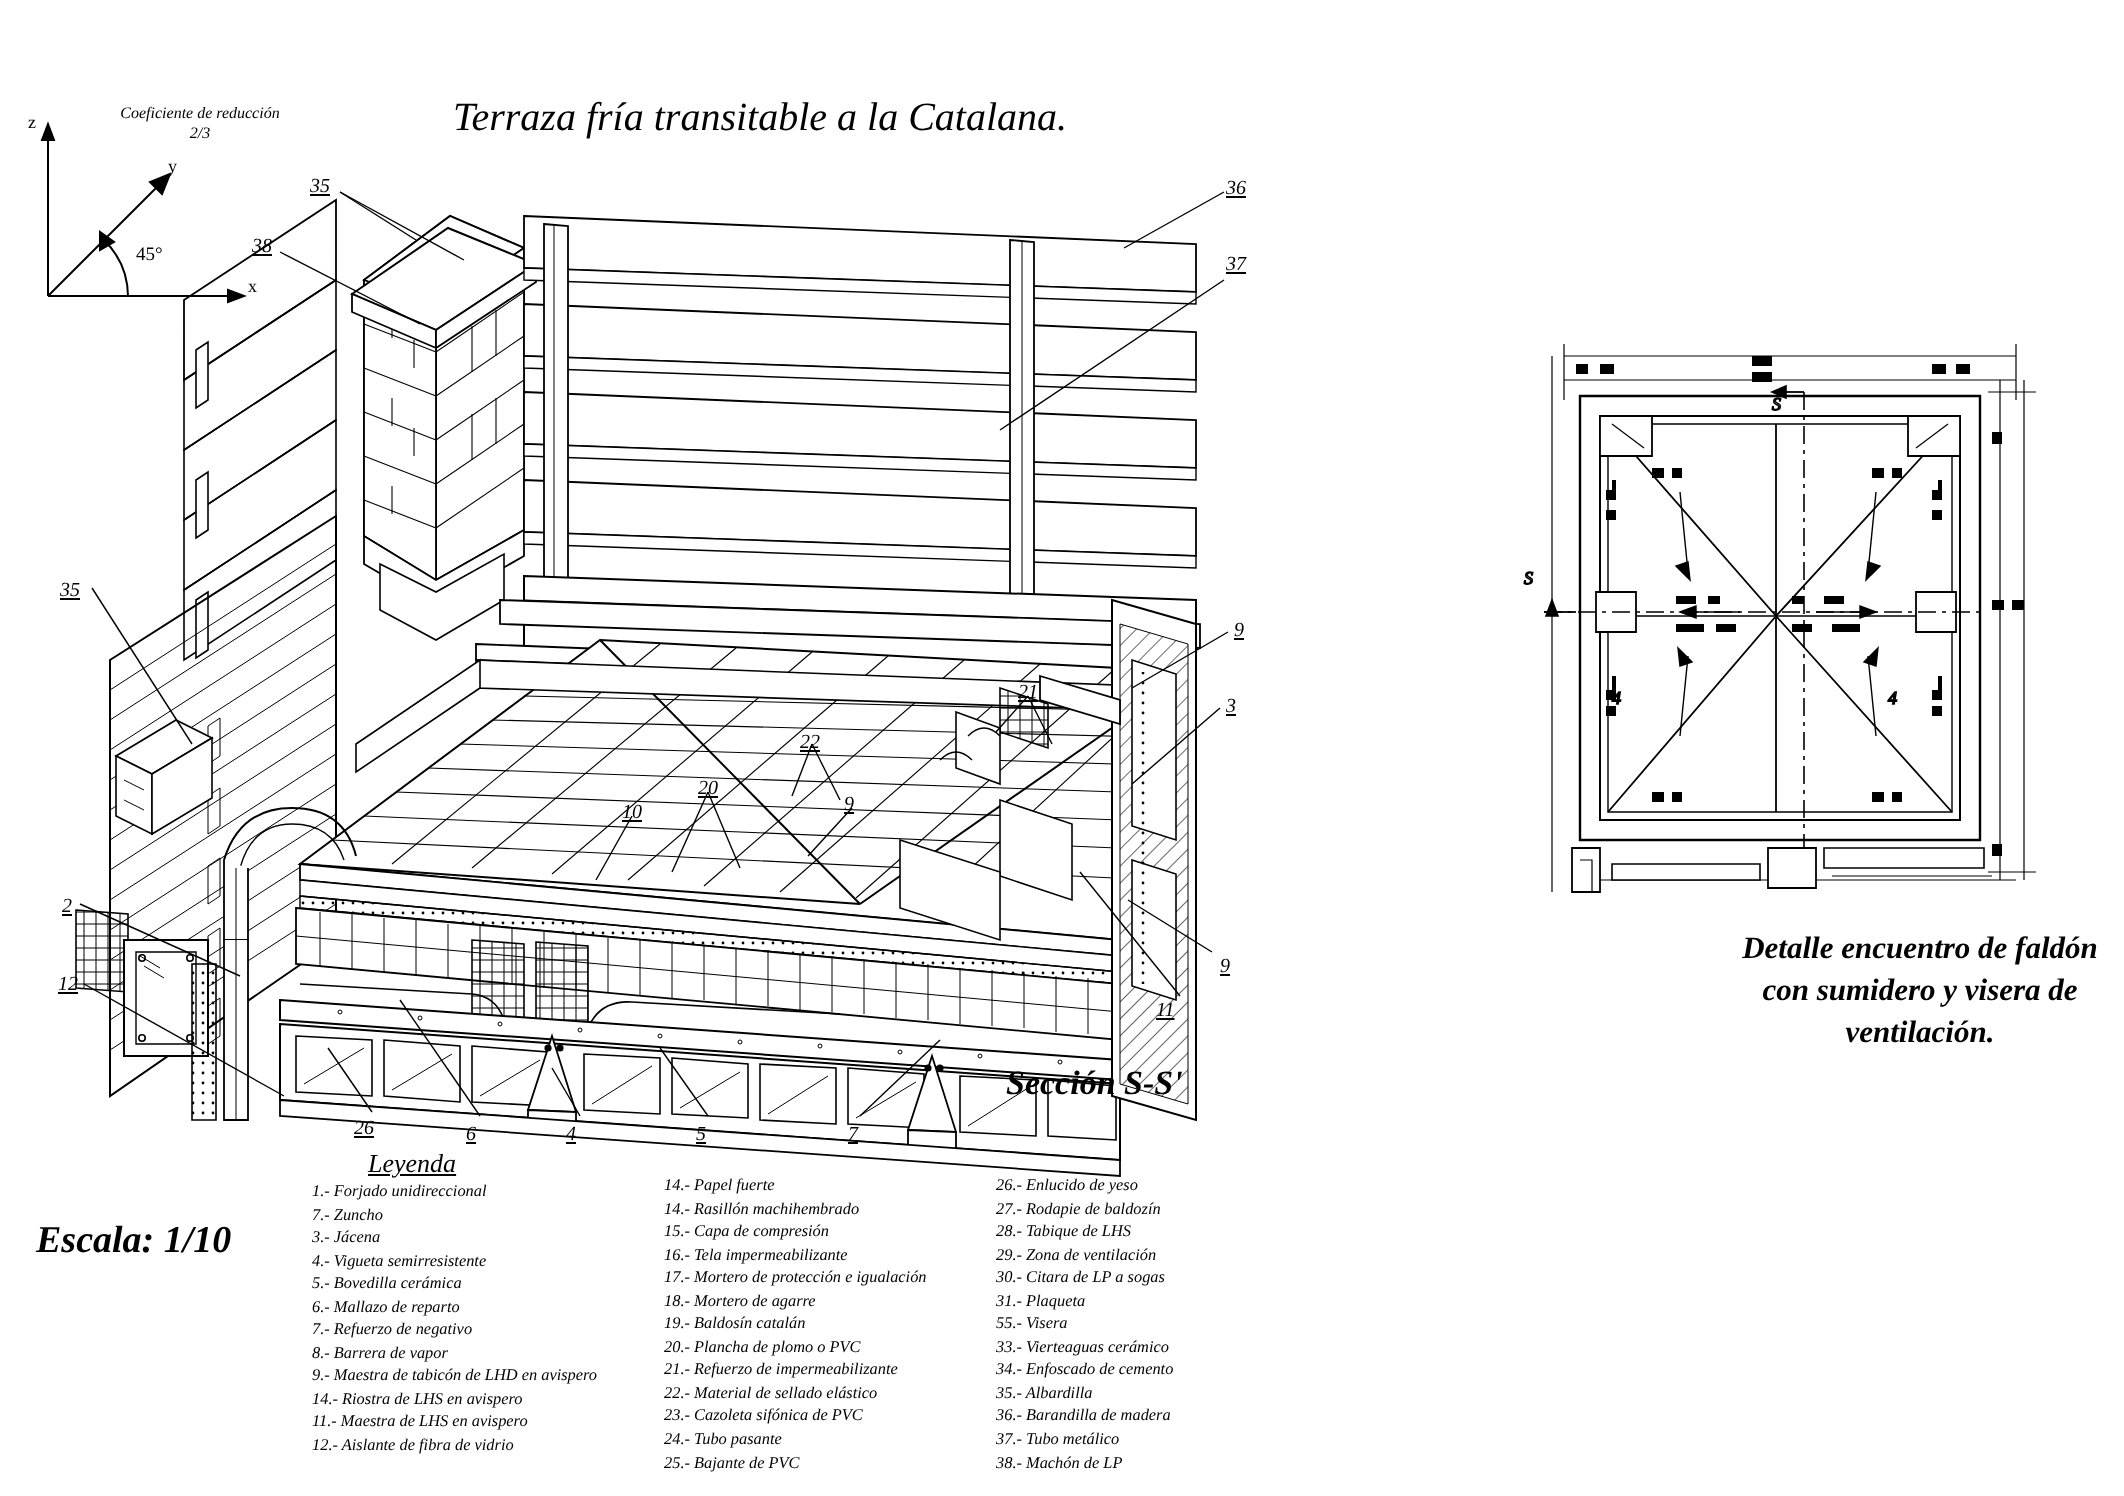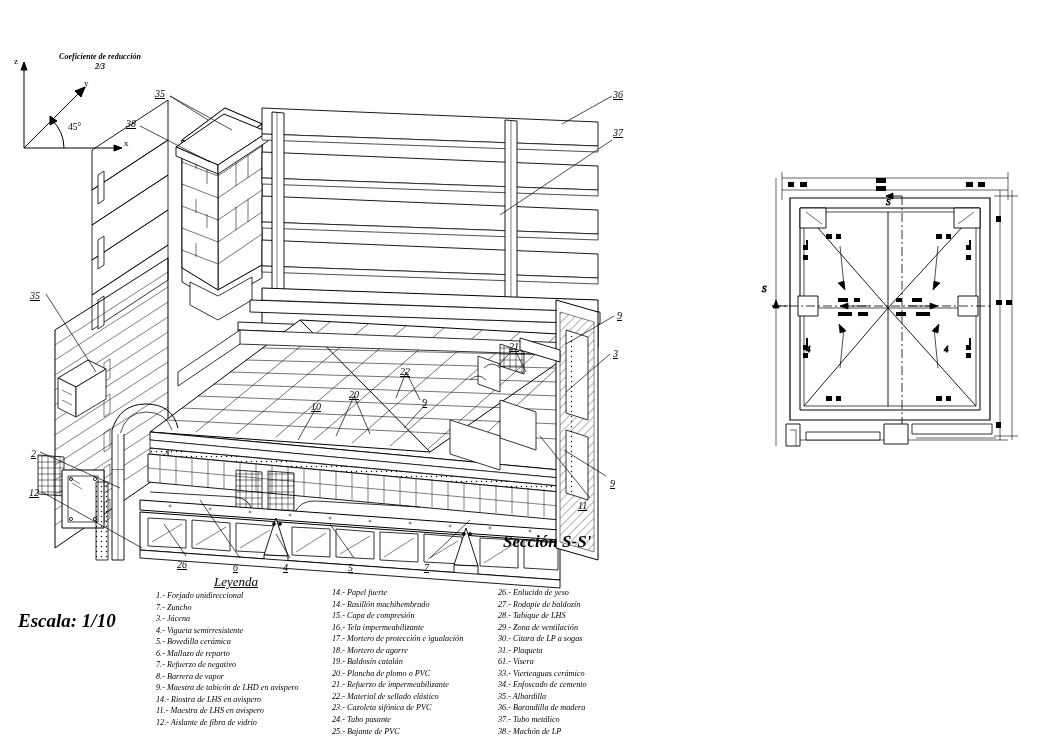--- a/index.html
+++ b/index.html
@@ -20,45 +20,46 @@
   .detail-caption{position:absolute;left:862px;top:465px;width:196px;
     text-align:center;font-size:15.5px;font-weight:bold;font-style:italic;
     line-height:1.35;}
   .croquis-note{position:absolute;left:645px;top:348px;width:118px;
     text-align:center;font-size:8px;font-style:italic;line-height:1.45;}
   .croquis-note .u{text-decoration:underline;display:inline-block;margin-top:2px;}
 
   
   .axiskey{position:absolute;left:12px;top:52px;width:132px;height:108px;}
   .coef{position:absolute;left:46px;top:0px;width:84px;text-align:center;
-    font-size:8px;font-style:italic;line-height:1.3;font-weight:bold;}
+    font-size:8px;font-style:italic;line-height:1.3;}
 
   
   .legend{position:absolute;left:148px;top:574px;width:540px;height:172px;}
   .legend-title{position:absolute;left:36px;top:0;font-size:13px;font-style:italic;
-     text-decoration:underline;margin-left:30px;}
+     text-decoration:underline;}
   .legend-col{position:absolute;top:16px;font-size:8.2px;font-style:italic;
      line-height:11.55px;white-space:nowrap;}
   .legend-col.c1{left:8px;}
   .legend-col.c2{left:184px;top:13px;}
   .legend-col.c3{left:350px;top:13px;}
   .legend-col div{height:11.55px;}
 
   
   .lead{position:absolute;font-size:10px;font-style:italic;
     text-decoration:underline;}
 
   svg{display:block;}
   .dwg{position:absolute;left:0;top:0;}
 </style>
 </head>
 <body>
 
 <div class="sheet">
 
+  <div class="title-sub">Terraza fría transitable a la Catalana.</div>
 
   <div class="axiskey">
     <div class="coef">Coeficiente de reducción 2/3</div>
     <svg width="132" height="108" viewBox="0 0 132 108">
       <g stroke="#000" stroke-width="1" fill="none">
         <line x1="12" y1="96" x2="12" y2="16"></line>
         <polygon points="12,10 9,18 15,18" fill="#000"></polygon>
         <line x1="12" y1="96" x2="104" y2="96"></line>
         <polygon points="110,96 102,93 102,99" fill="#000"></polygon>
         <line x1="12" y1="96" x2="68" y2="40"></line>
@@ -530,20 +531,21 @@
   <div class="lead" style="left:31px;top:448px">2</div>
   <div class="lead" style="left:29px;top:487px">12</div>
   <div class="lead" style="left:177px;top:559px">26</div>
   <div class="lead" style="left:233px;top:562px">6</div>
   <div class="lead" style="left:283px;top:562px">4</div>
   <div class="lead" style="left:348px;top:562px">5</div>
   <div class="lead" style="left:424px;top:562px">7</div>
 
 
   <div class="section-label">Sección S-S'</div>
+  <div class="detail-caption">Detalle encuentro de faldón con sumidero y visera de ventilación.</div>
   <div class="scale-label">Escala: 1/10</div>
 
   <div class="legend">
     <div class="legend-title">Leyenda</div>
     <div class="legend-col c1">
         <div>1.- Forjado unidireccional</div>
         <div>7.- Zuncho</div>
         <div>3.- Jácena</div>
         <div>4.- Vigueta semirresistente</div>
         <div>5.- Bovedilla cerámica</div>
@@ -570,21 +572,21 @@
         <div>24.- Tubo pasante</div>
         <div>25.- Bajante de PVC</div>
       </div>
     <div class="legend-col c3">
         <div>26.- Enlucido de yeso</div>
         <div>27.- Rodapie de baldozín</div>
         <div>28.- Tabique de LHS</div>
         <div>29.- Zona de ventilación</div>
         <div>30.- Citara de LP a sogas</div>
         <div>31.- Plaqueta</div>
-        <div>61.- Visera</div>
+        <div>55.- Visera</div>
         <div>33.- Vierteaguas cerámico</div>
         <div>34.- Enfoscado de cemento</div>
         <div>35.- Albardilla</div>
         <div>36.- Barandilla de madera</div>
         <div>37.- Tubo metálico</div>
         <div>38.- Machón de LP</div>
       </div>
   </div>
 
 </div>

